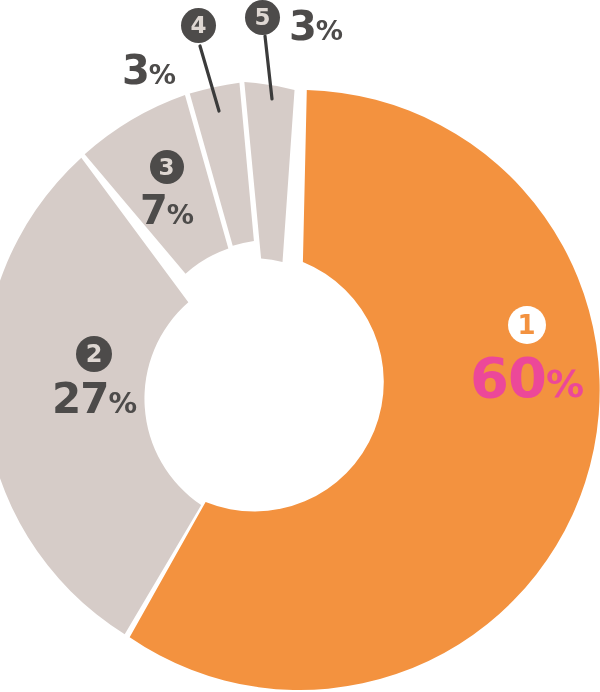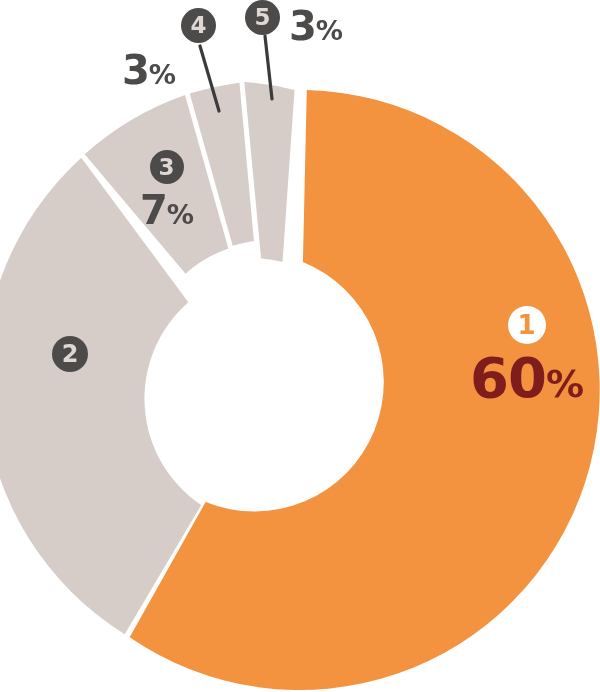--- a/index.html
+++ b/index.html
@@ -14,21 +14,21 @@
   .badge{
     display:inline-flex;align-items:center;justify-content:center;
     border-radius:50%;font-weight:bold;line-height:1;
   }
   .badge-dark{background:#4d4b4a;color:#ded7d2;}
   .badge-white{background:#ffffff;color:#f3923f;}
 
   .pct{font-weight:bold;line-height:1;letter-spacing:-1px;}
   .pct .sym{font-size:0.68em;}
   .pct-dark{color:#4d4b4a;}
-  .pct-white{color:#7f1d1d;}
+  .pct-white{color:#ec4899;}
 
   
   #g1{left:470px;top:306px;text-align:center;}
   #g1 .badge{width:38px;height:38px;font-size:26px;}
   #g1 .pct{font-size:56px;margin-top:6px;}
 
   
   #g2{left:52px;top:336px;text-align:center;}
   #g2 .badge{width:36px;height:36px;font-size:24px;}
   #g2 .pct{font-size:42px;margin-top:6px;}
@@ -95,20 +95,21 @@
     </g>
   </svg>
 
   <div class="lbl" id="g1">
     <div class="badge badge-white">1</div>
     <div class="pct pct-white"><span>60</span><span class="sym">%</span></div>
   </div>
 
   <div class="lbl" id="g2">
     <div class="badge badge-dark">2</div>
+    <div class="pct pct-dark"><span>27</span><span class="sym">%</span></div>
   </div>
 
   <div class="lbl" id="g3">
     <div class="badge badge-dark">3</div>
     <div class="pct pct-dark"><span>7</span><span class="sym">%</span></div>
   </div>
 
   <div class="lbl" id="g4-badge">
     <div class="badge badge-dark">4</div>
   </div>

